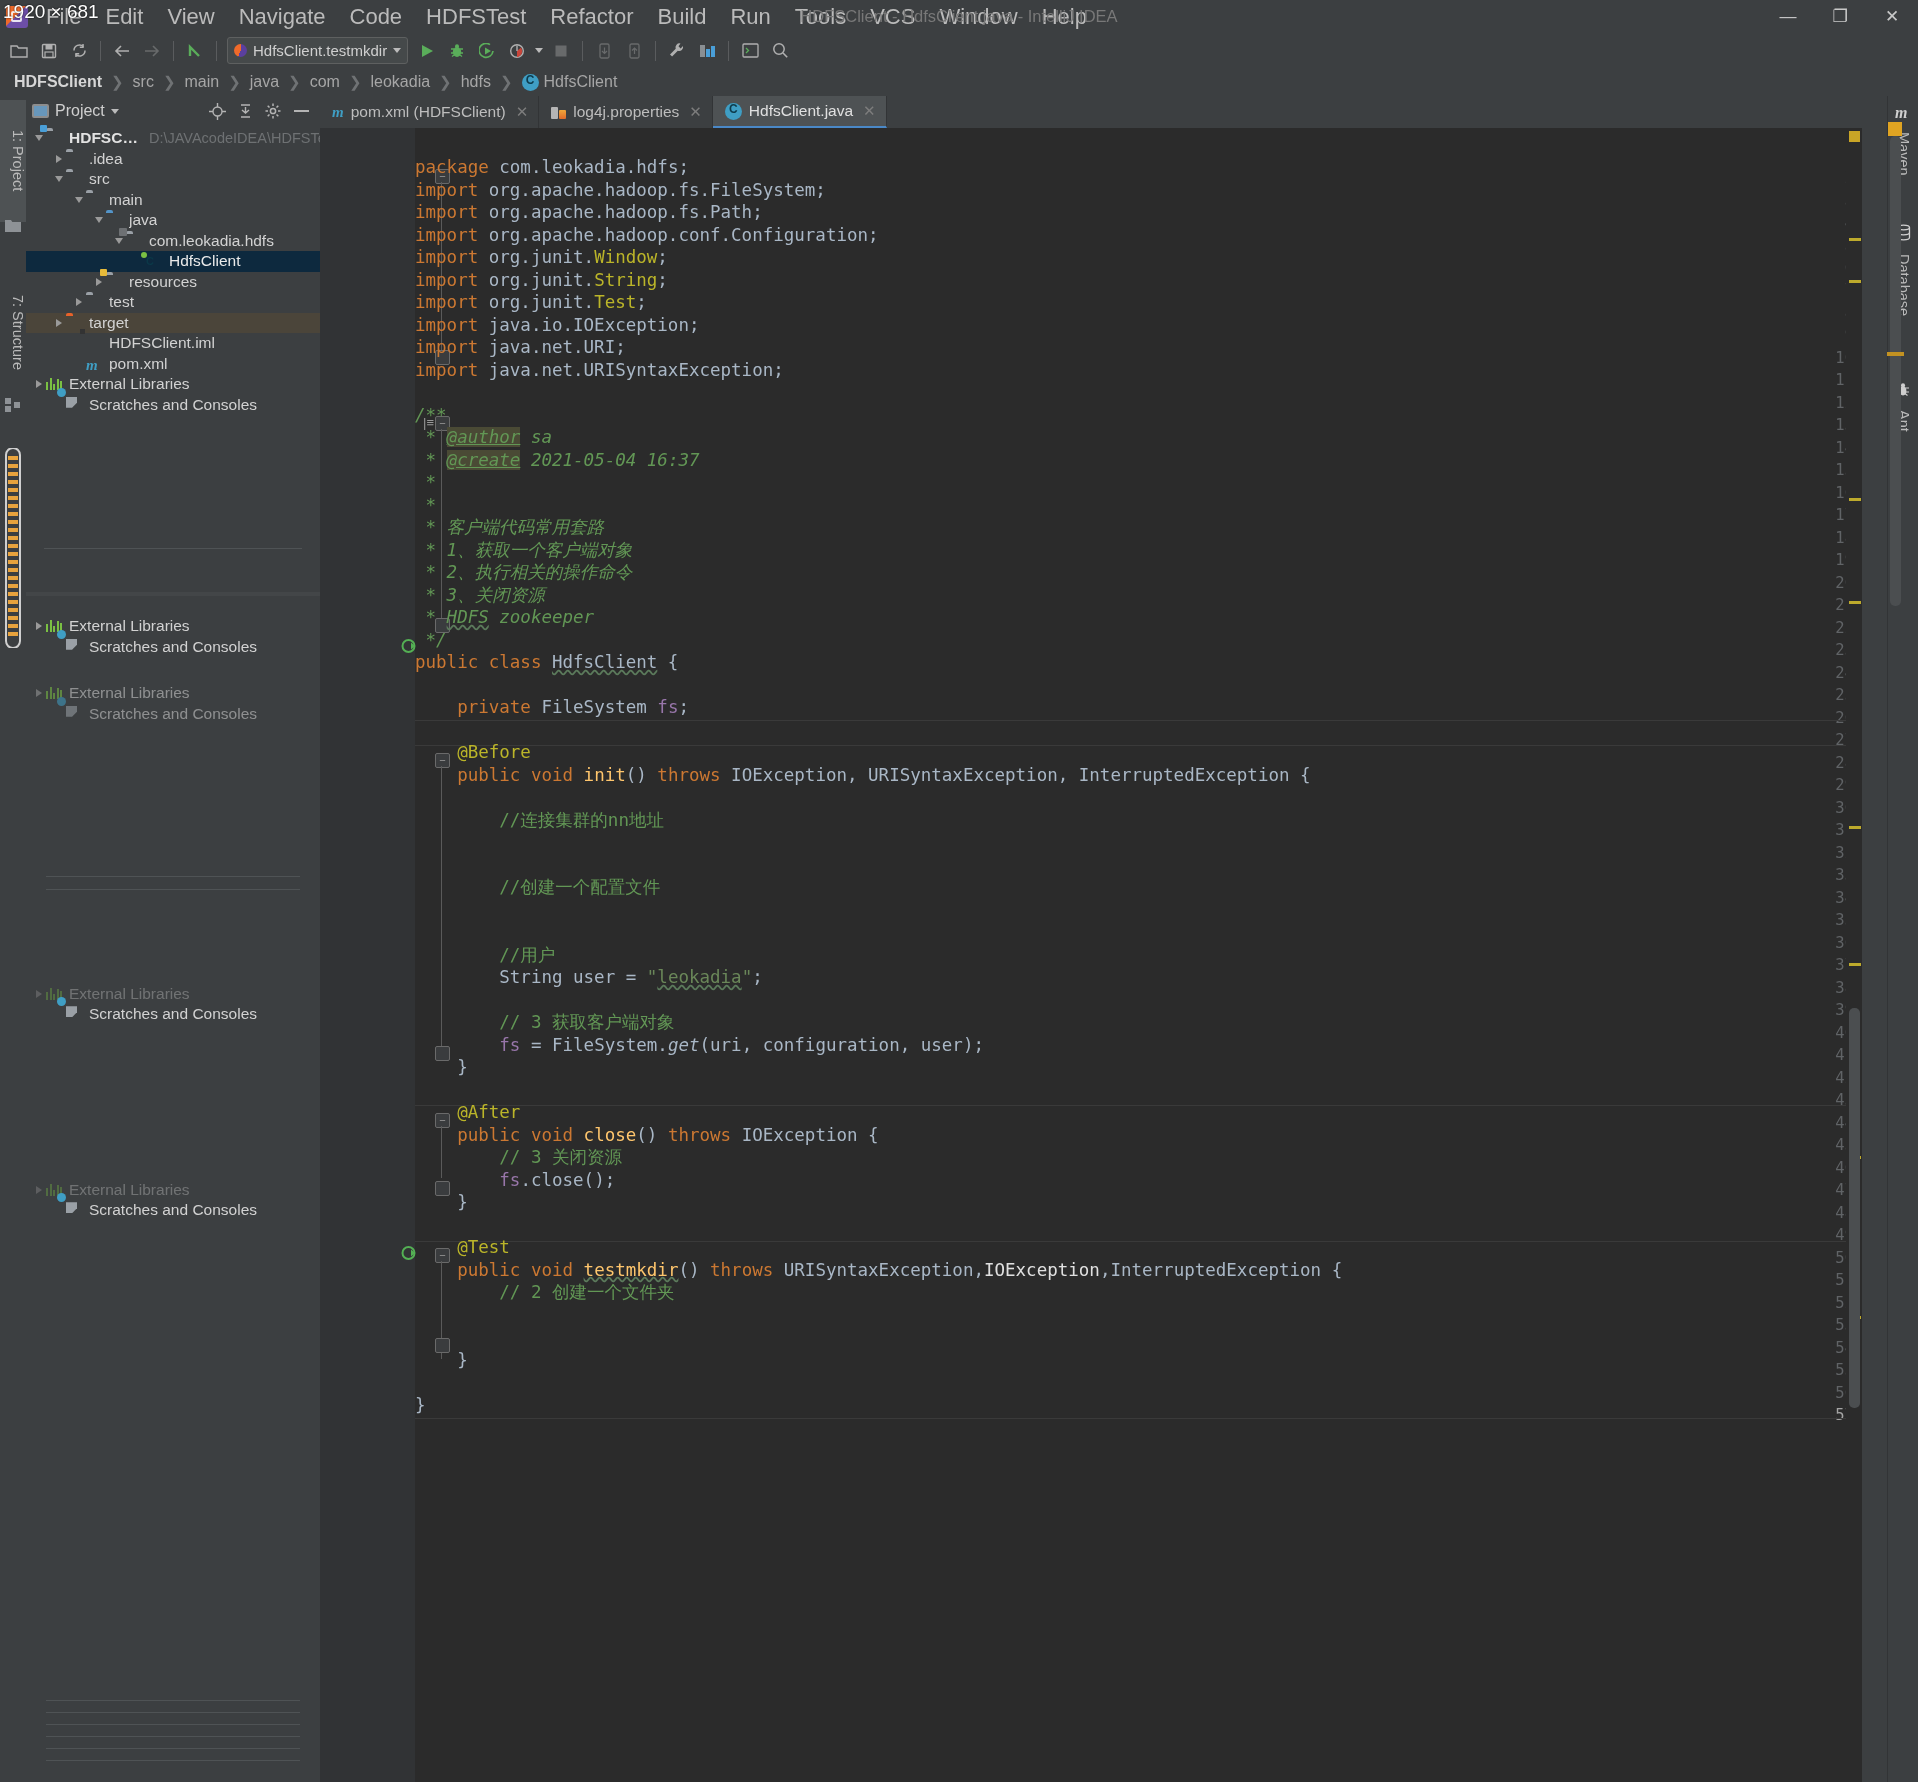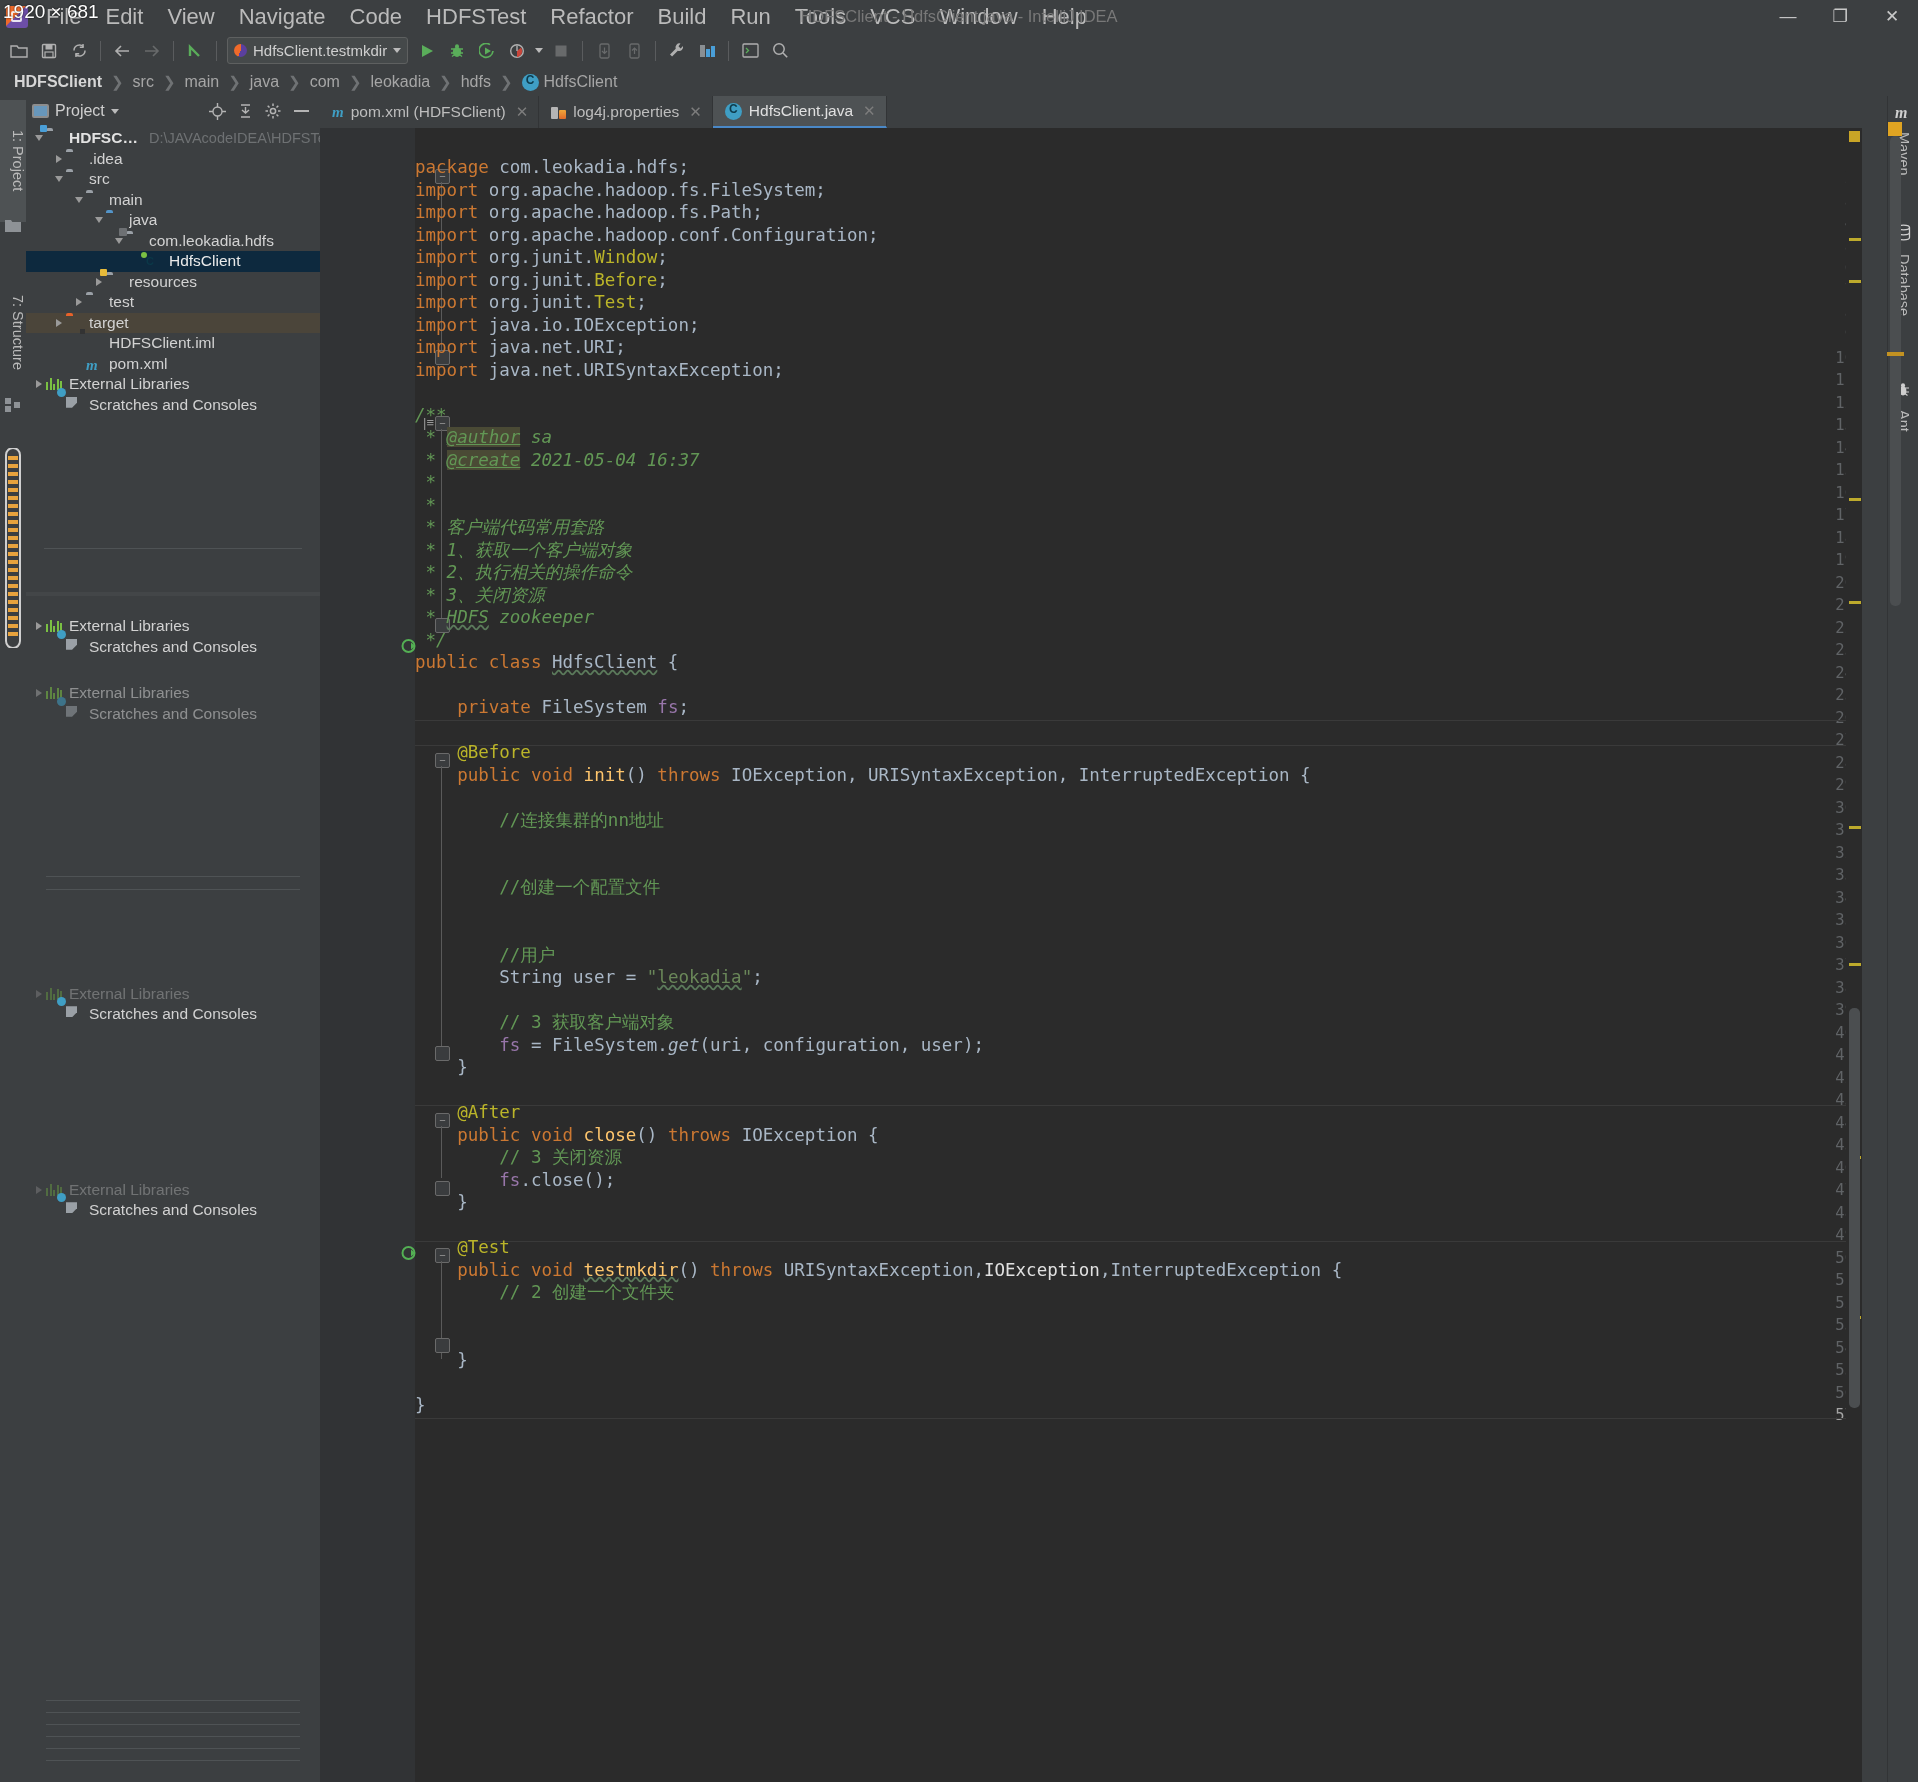--- a/index.html
+++ b/index.html
@@ -770,21 +770,21 @@
       <div class="sep-line" style="top:977px"></div>
       <div class="sep-line" style="top:1113px"></div>
       <div class="sep-line" style="top:1290px"></div>
 
       <div class="code">
         <div class="cl" style="top:14px"><span class="k">package</span><span class="t"> com.leokadia.hdfs;</span></div>
         <div class="cl" style="top:36.5px"><span class="k">import</span><span class="t"> org.apache.hadoop.fs.FileSystem;</span></div>
         <div class="cl" style="top:59px"><span class="k">import</span><span class="t"> org.apache.hadoop.fs.Path;</span></div>
         <div class="cl" style="top:81.5px"><span class="k">import</span><span class="t"> org.apache.hadoop.conf.Configuration;</span></div>
         <div class="cl" style="top:104px"><span class="k">import</span><span class="t"> org.junit.</span><span class="a">Window</span><span class="t">;</span></div>
-        <div class="cl" style="top:126.5px"><span class="k">import</span><span class="t"> org.junit.</span><span class="a">Before</span><span class="t">;</span></div>
+        <div class="cl" style="top:126.5px"><span class="k">import</span><span class="t"> org.junit.</span><span class="a">String</span><span class="t">;</span></div>
         <div class="cl" style="top:149px"><span class="k">import</span><span class="t"> org.junit.</span><span class="a">Test</span><span class="t">;</span></div>
         <div class="cl" style="top:171.5px"><span class="k">import</span><span class="t"> java.io.IOException;</span></div>
         <div class="cl" style="top:194px"><span class="k">import</span><span class="t"> java.net.URI;</span></div>
         <div class="cl" style="top:216.5px"><span class="k">import</span><span class="t"> java.net.URISyntaxException;</span></div>
         <div class="cl" style="top:239px"></div>
         <div class="cl" style="top:261.5px"><span class="c">/**</span></div>
         <div class="cl" style="top:284px"><span class="c"> * </span><span class="doc-tag">@author</span><span class="c"> sa</span></div>
         <div class="cl" style="top:306.5px"><span class="c"> * </span><span class="doc-tag">@create</span><span class="c"> 2021-05-04 16:37</span></div>
         <div class="cl" style="top:329px"><span class="c"> *</span></div>
         <div class="cl" style="top:351.5px"><span class="c"> *</span></div>

